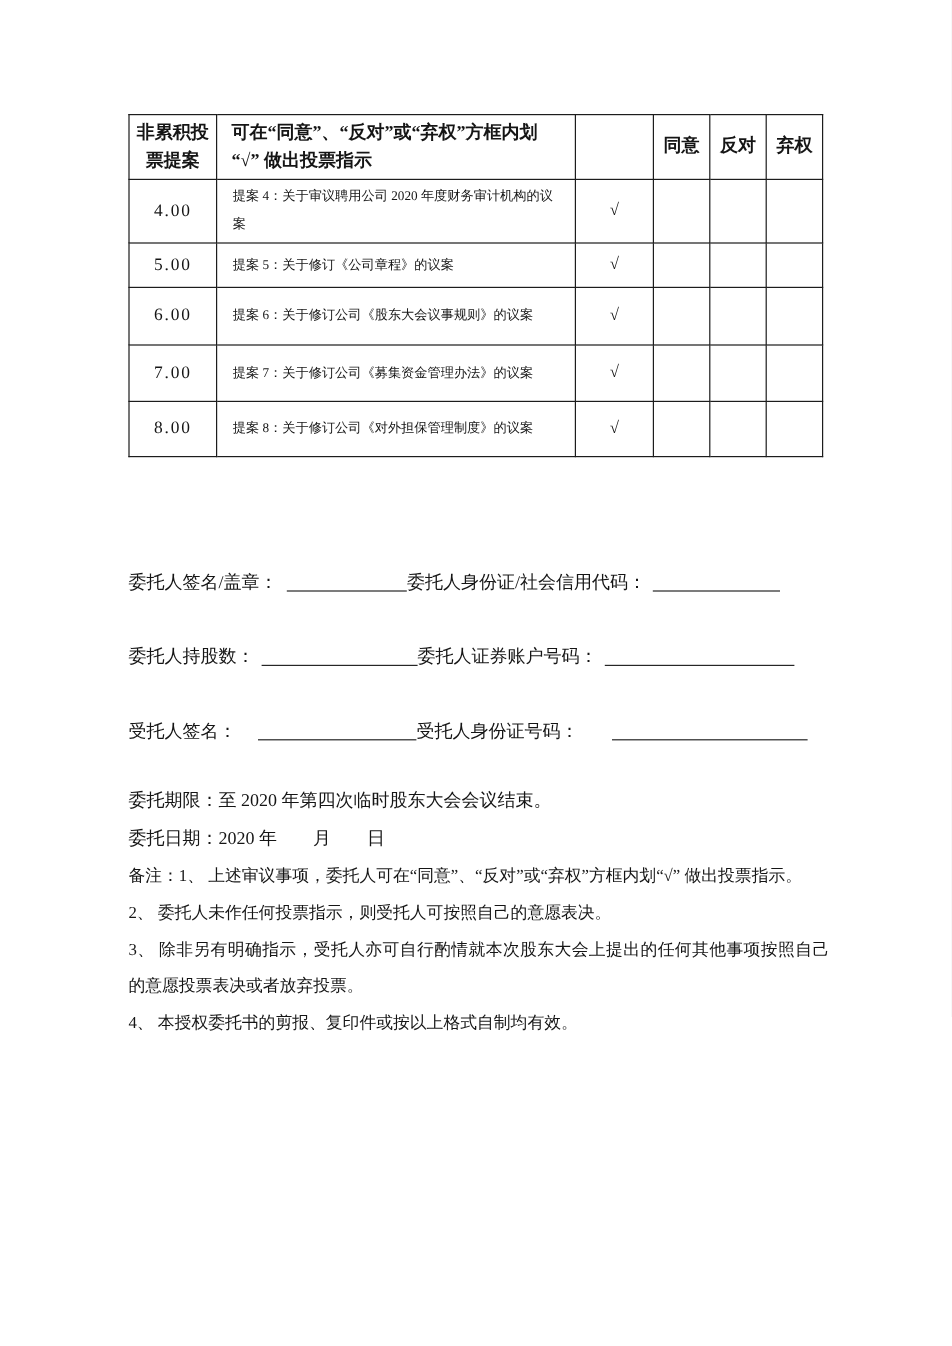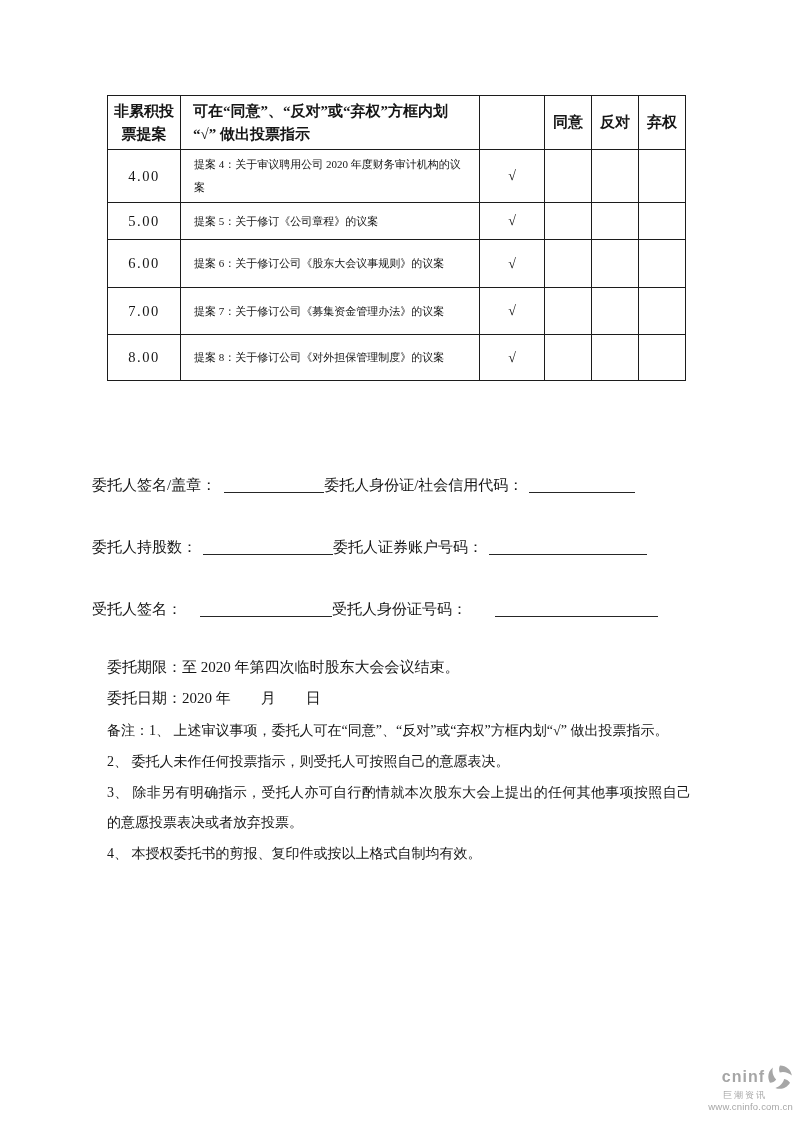--- a/index.html
+++ b/index.html
@@ -22,21 +22,21 @@
   .vote-table th.no-col{padding:2px 4px;}
   .vote-table tbody tr:nth-child(1){height:50px;}
   .vote-table tbody tr:nth-child(2){height:37px;}
   .vote-table tbody tr:nth-child(3){height:48px;}
   .vote-table tbody tr:nth-child(4){height:47px;}
   .vote-table tbody tr:nth-child(5){height:46px;}
   .vote-table td.no{text-align:center;font-size:14.5px;letter-spacing:1.5px;}
   .vote-table td.prop{text-align:left;font-size:11px;line-height:23px;padding:3px 9px 3px 13px;}
   .vote-table td.mark{text-align:center;font-size:14px;}
   
-  .sig-row{position:absolute;left:92px;font-size:15px;white-space:nowrap;}
+  .sig-row{position:absolute;left:107px;font-size:15px;white-space:nowrap;}
   .sig-row.r1{top:476px;}
   .sig-row.r2{top:538px;}
   .sig-row.r3{top:600px;}
   .u{display:inline-block;border-bottom:1.5px solid #262626;height:1em;margin-bottom:-3px;}
   .u1a{width:100px;margin-left:8px;}
   .u1b{width:106px;margin-left:6px;}
   .u2a{width:130px;margin-left:6px;}
   .u2b{width:158px;margin-left:6px;}
   .u3a{width:132px;margin-left:18px;}
   .u3b{width:163px;margin-left:28px;}
@@ -141,28 +141,14 @@
   <div class="term-period">委托期限：至 2020 年第四次临时股东大会会议结束。</div>
   <div class="term-date">委托日期：2020 年　　月　　日</div>
 
   <div class="notes">
     <p>备注：1、 上述审议事项，委托人可在“同意”、“反对”或“弃权”方框内划“√” 做出投票指示。</p>
     <p>2、 委托人未作任何投票指示，则受托人可按照自己的意愿表决。</p>
     <p>3、 除非另有明确指示，受托人亦可自行酌情就本次股东大会上提出的任何其他事项按照自己的意愿投票表决或者放弃投票。</p>
     <p>4、 本授权委托书的剪报、复印件或按以上格式自制均有效。</p>
   </div>
 
-  <div class="logo">
-    <div class="logo-row">
-      <span class="logo-text">cninf</span>
-      <svg class="logo-swirl" width="26" height="26" viewBox="0 0 27 27" aria-hidden="true">
-        <g fill="#a6a6a6">
-          <path d="M13.5 1.5 C20 1.5 25 6 25.8 12 C22 8.5 17 7.5 13.2 8.8 C12.2 6.2 12.3 3.6 13.5 1.5 Z"></path>
-          <path d="M13.5 1.5 C20 1.5 25 6 25.8 12 C22 8.5 17 7.5 13.2 8.8 C12.2 6.2 12.3 3.6 13.5 1.5 Z" transform="rotate(120 13.5 13.5)"></path>
-          <path d="M13.5 1.5 C20 1.5 25 6 25.8 12 C22 8.5 17 7.5 13.2 8.8 C12.2 6.2 12.3 3.6 13.5 1.5 Z" transform="rotate(240 13.5 13.5)"></path>
-        </g>
-      </svg>
-    </div>
-    <div class="logo-cn">巨潮资讯</div>
-    <div class="logo-url">www.cninfo.com.cn</div>
-  </div>
 
 </div>
 
 </body></html>

